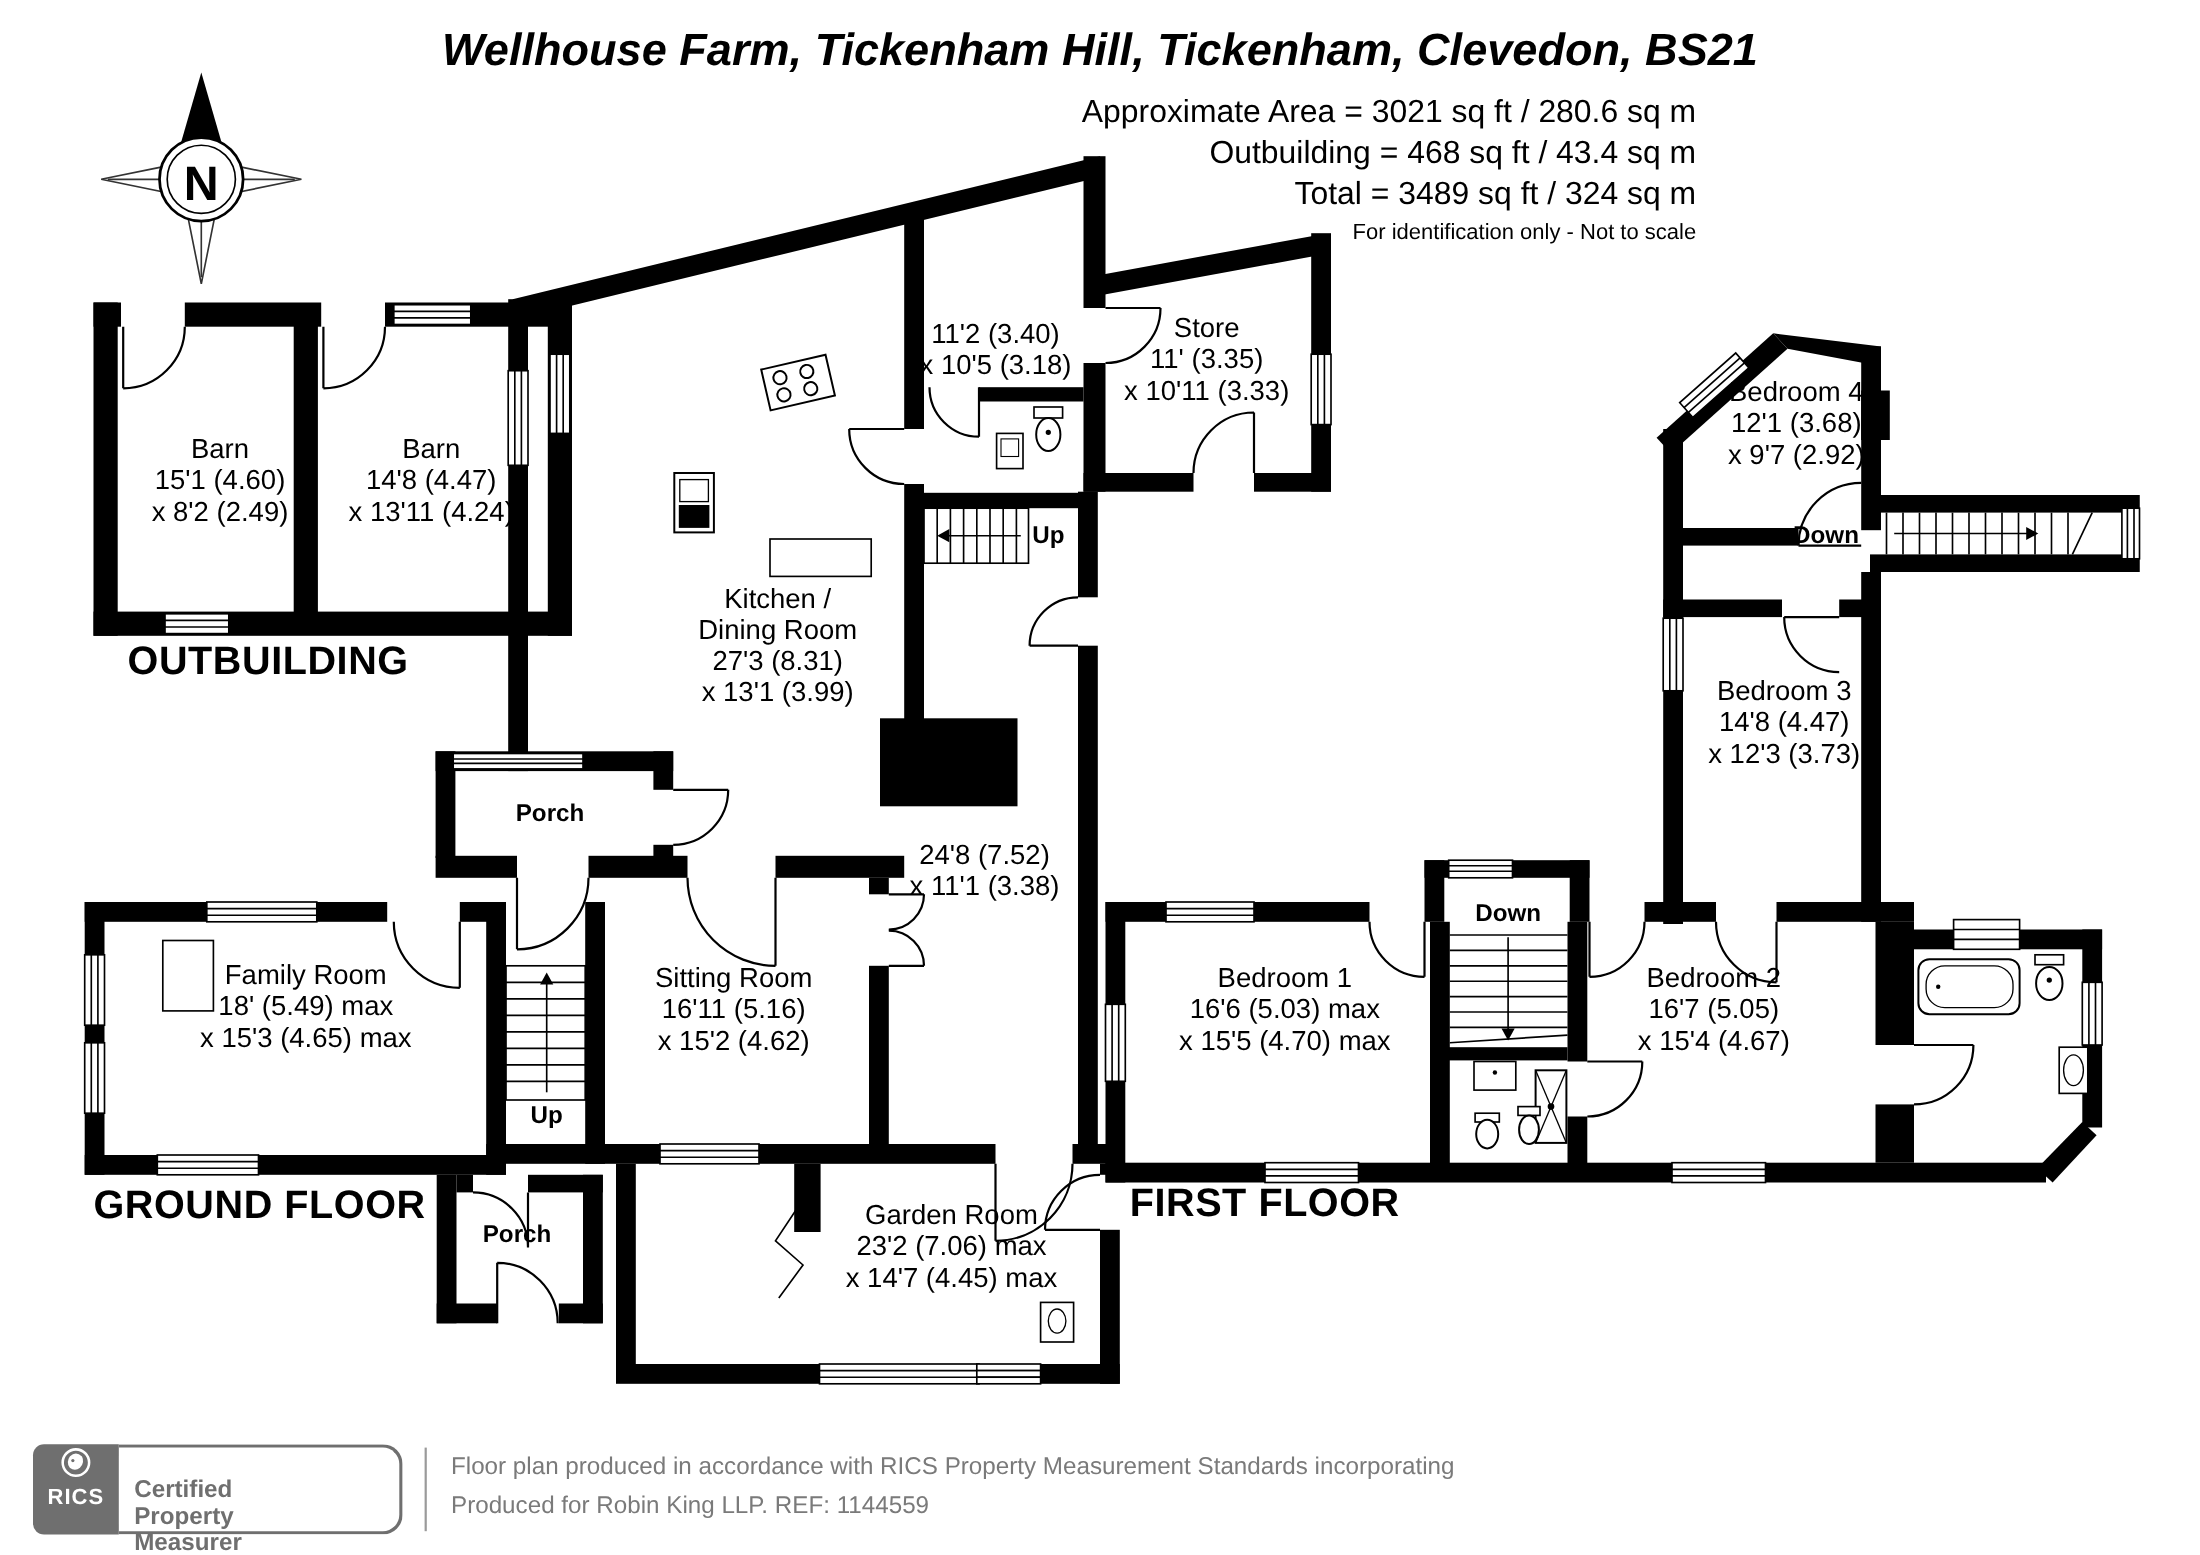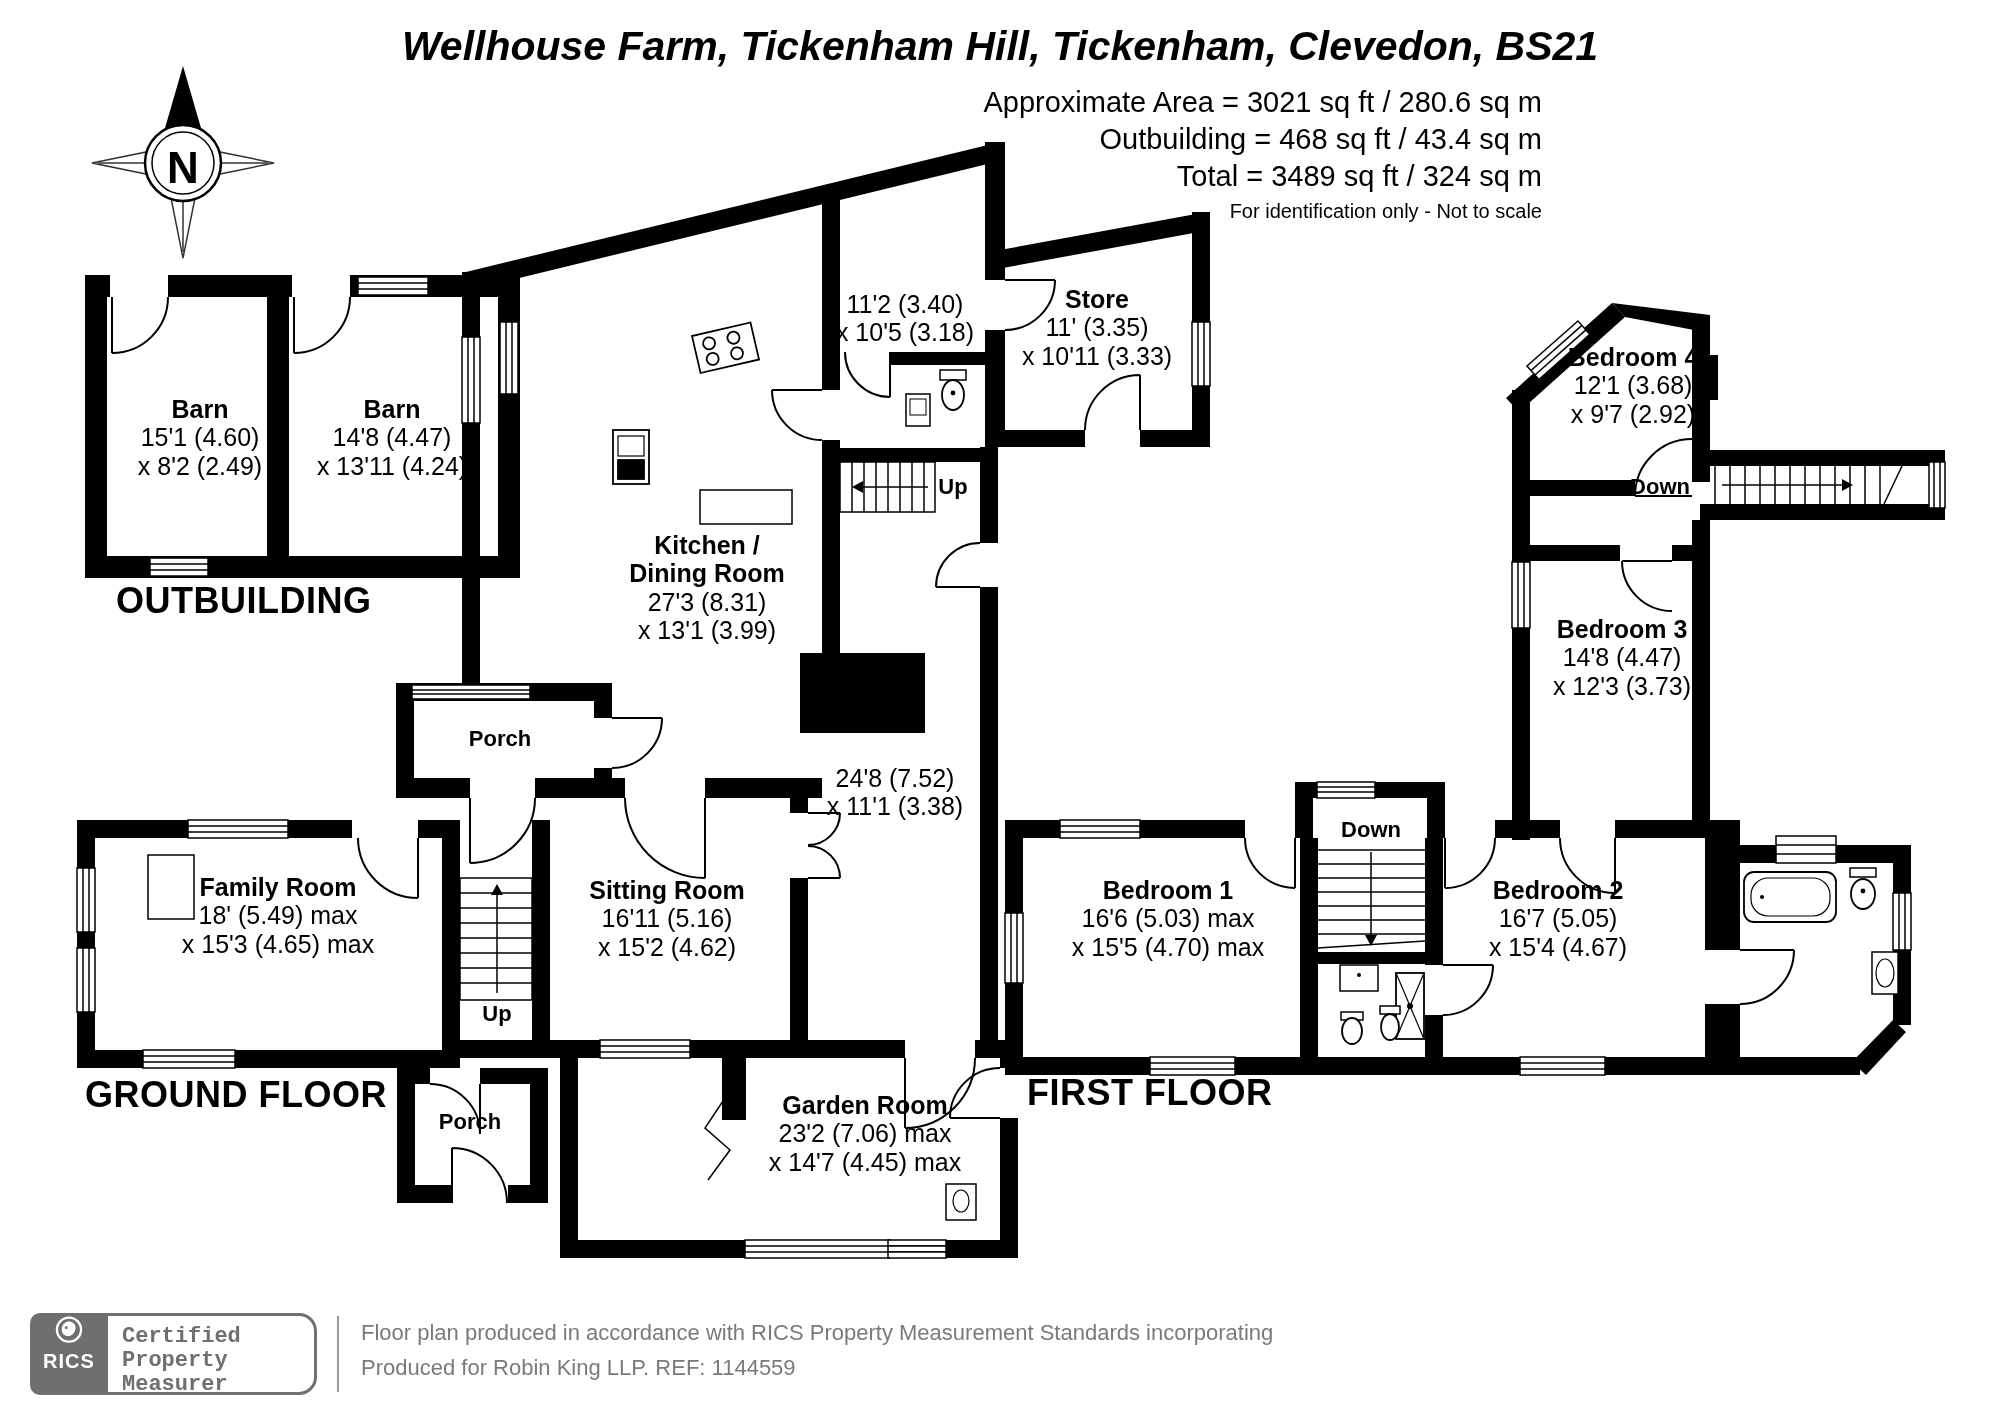--- a/index.html
+++ b/index.html
@@ -6,36 +6,36 @@
   body{width:2000px;height:1414px;position:relative;overflow:hidden;
        font-family:"Liberation Sans",sans-serif;color:#000;}
   svg.plan{position:absolute;left:0;top:0;}
   .title{position:absolute;left:1000px;top:46px;transform:translate(-50%,-50%);
          font-size:41px;font-weight:bold;white-space:nowrap;font-style:italic;}
   .summary{position:absolute;right:458px;top:84px;text-align:right;
            font-size:29px;line-height:1.27;}
   .summary .note{font-size:20px;margin-top:5px;}
   .lbl{position:absolute;transform:translate(-50%,-50%);text-align:center;
        font-size:25px;line-height:1.13;white-space:nowrap;}
-  .lbl .nm{font-weight:bold;display:block;}
+  .lbl .nm{font-weight:normal;display:block;}
   .lbl span{display:block;}
   .tag{position:absolute;transform:translate(-50%,-50%);font-weight:bold;
        font-size:22px;white-space:nowrap;}
   .floor-tag{position:absolute;transform:translate(0,-50%);font-weight:bold;
              font-size:36px;letter-spacing:.5px;white-space:nowrap;}
   .compass-n{position:absolute;left:183px;top:168px;transform:translate(-50%,-50%);
              font-weight:bold;font-size:44px;}
   .footer{position:absolute;left:30px;top:1313px;display:flex;align-items:flex-start;}
   .rics-badge{width:78px;height:82px;background:#6f6f6f;border-radius:10px 0 0 10px;
               display:flex;flex-direction:column;align-items:center;justify-content:flex-end;
               padding-bottom:22px;box-sizing:border-box;}
   .rics-word{color:#fff;font-weight:bold;font-size:20px;letter-spacing:1px;}
-  .cert-box{width:209px;height:82px;border:3px solid #6f6f6f;border-left:none;
+  .cert-box{width:258px;height:82px;border:3px solid #6f6f6f;border-left:none;
             border-radius:0 18px 18px 0;box-sizing:border-box;color:#6f6f6f;
-            font-weight:bold;font-size:22px;line-height:1.08;padding:9px 0 0 14px;font-family:Liberation Mono, monospace;}
+            font-weight:bold;font-size:22px;line-height:1.08;padding:26px 0 0 14px;}
   .footer-sep{width:2px;height:76px;background:#9a9a9a;margin:3px 0 0 20px;}
   .footer-text{margin-left:22px;font-size:22px;line-height:35px;color:#7a7a7a;padding-top:2px;}
 </style>
 </head>
 <body>
 
 <svg class="plan" width="2000" height="1414" viewBox="0 0 2000 1414">
 
   <g stroke="#333" stroke-width="1.5" fill="#fff">
     <polygon points="183,258 171,198 195,198"></polygon>

